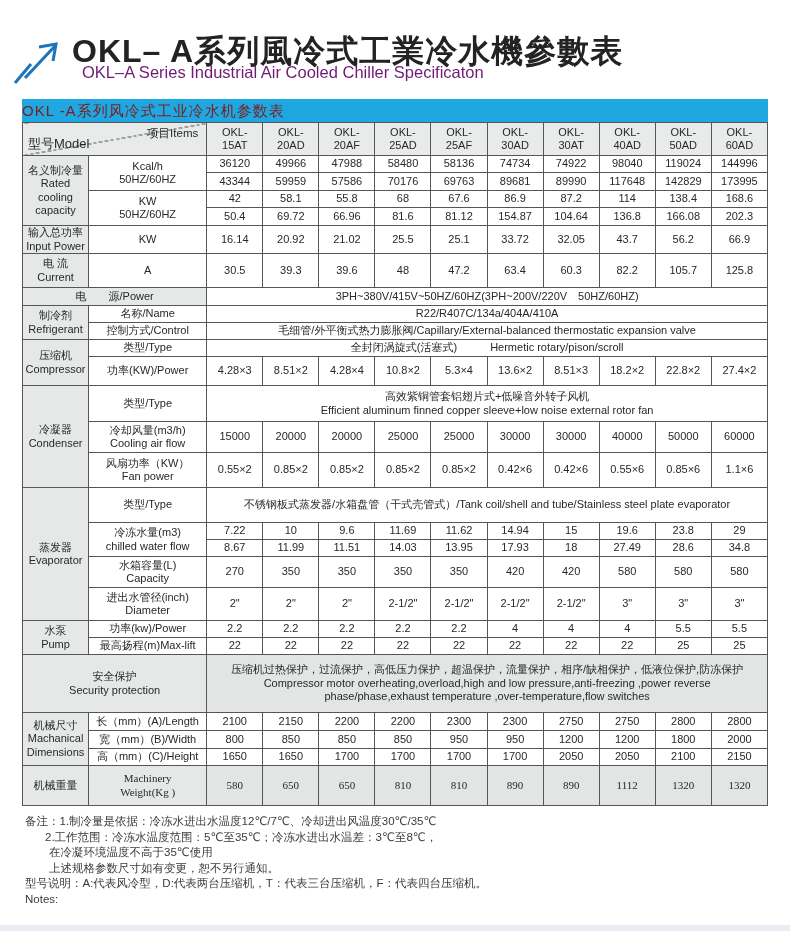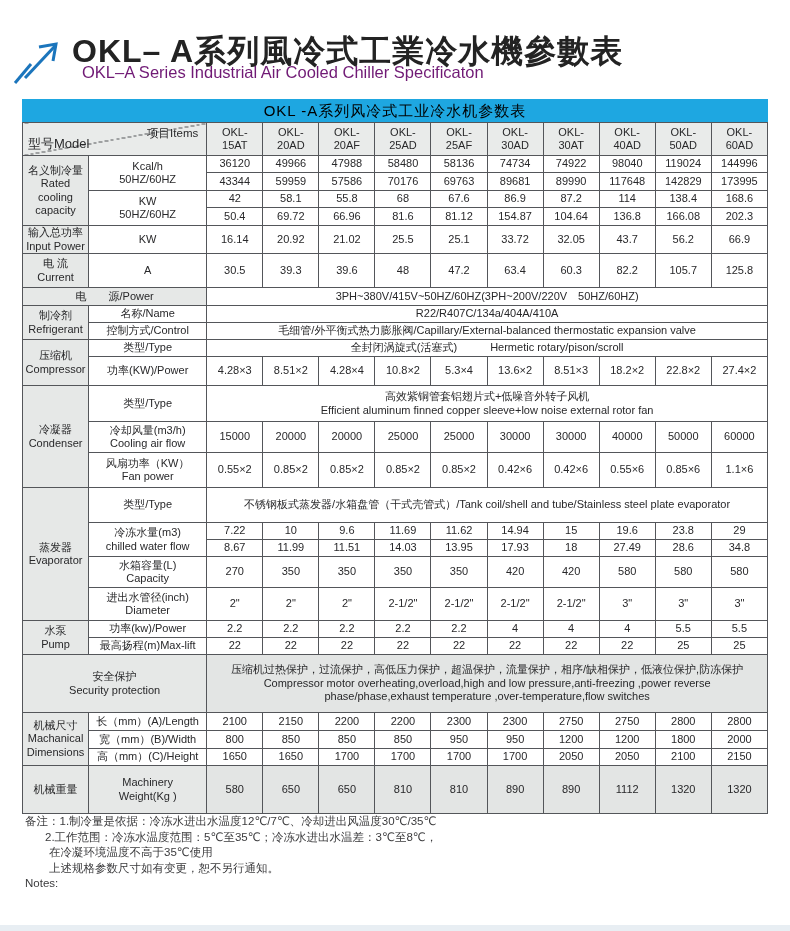--- a/index.html
+++ b/index.html
@@ -3,21 +3,21 @@
 <meta charset="utf-8">
 <style>
   html,body{margin:0;padding:0;background:#ffffff;}
   .page{position:relative;width:790px;height:931px;background:#ffffff;overflow:hidden;
         font-family:"Liberation Sans","DejaVu Sans",sans-serif;color:#28282a;}
   .brand{position:absolute;left:12px;top:34px;width:56px;height:52px;}
   .title-zh{position:absolute;left:72px;top:30px;font-size:32px;font-weight:700;
             color:#232323;letter-spacing:1px;white-space:nowrap;}
   .title-en{position:absolute;left:82px;top:63px;font-size:16.5px;font-weight:500;color:#701a75;white-space:nowrap;}
   .tbl-wrap{position:absolute;left:22px;top:99px;width:746px;}
-  .tbl-title{height:23px;line-height:23px;background:#1ea7e1;color:#000000;text-align:center;
+  .tbl-title{height:23px;line-height:23px;background:#1ea7e1;color:#7f1d1d;text-align:left;
              font-size:15px;font-weight:500;letter-spacing:1px;}
   table.spec{border-collapse:collapse;table-layout:fixed;width:746px;}
   table.spec td{border:1px solid #54565a;text-align:center;vertical-align:middle;
         white-space:pre-line;line-height:1.22;padding:0 1px;font-size:11px;color:#28282a;overflow:hidden;}
   .c-model{background:#e9ebea;font-size:12px;}
   .c-corner{background:#e9ebea;position:relative;
      background-image:linear-gradient(to bottom right,transparent 49.5%,#54565a 49.5%,#54565a 50.5%,transparent 50.5%);}
   .corner-model{position:absolute;left:5px;bottom:3px;font-size:13px;}
   .corner-items{position:absolute;right:8px;top:3px;font-size:11.5px;}
   .c-lab{background:#e6e8e7;}
@@ -371,21 +371,21 @@
             <td class="c-val">1650</td>
             <td class="c-val">1700</td>
             <td class="c-val">1700</td>
             <td class="c-val">1700</td>
             <td class="c-val">1700</td>
             <td class="c-val">2050</td>
             <td class="c-val">2050</td>
             <td class="c-val">2100</td>
             <td class="c-val">2150</td>
           </tr>
-          <tr style="height: 48px;">
+          <tr style="height: 40px; font-family: Liberation Serif, serif;">
             <td class="c-lab">机械重量</td>
             <td class="c-lab">Machinery
 Weight(Kg )</td>
             <td class="c-gval">580</td>
             <td class="c-gval">650</td>
             <td class="c-gval">650</td>
             <td class="c-gval">810</td>
             <td class="c-gval">810</td>
             <td class="c-gval">890</td>
             <td class="c-gval">890</td>
@@ -395,17 +395,18 @@
           </tr>
         </tbody>
     </table>
   </div>
 
   <div class="notes">
     <div class="note-line">备注：1.制冷量是依据：冷冻水进出水温度12℃/7℃、冷却进出风温度30℃/35℃</div>
     <div class="note-line n-ind1">2.工作范围：冷冻水温度范围：5℃至35℃；冷冻水进出水温差：3℃至8℃，</div>
     <div class="note-line n-ind2">在冷凝环境温度不高于35℃使用</div>
     <div class="note-line n-ind2">上述规格参数尺寸如有变更，恕不另行通知。</div>
+    <div class="note-line">型号说明：A:代表风冷型，D:代表两台压缩机，T：代表三台压缩机，F：代表四台压缩机。</div>
     <div class="note-line">Notes:</div>
   </div>
 
   <div class="bottom-strip"></div>
 </div>
 
 </body></html>

